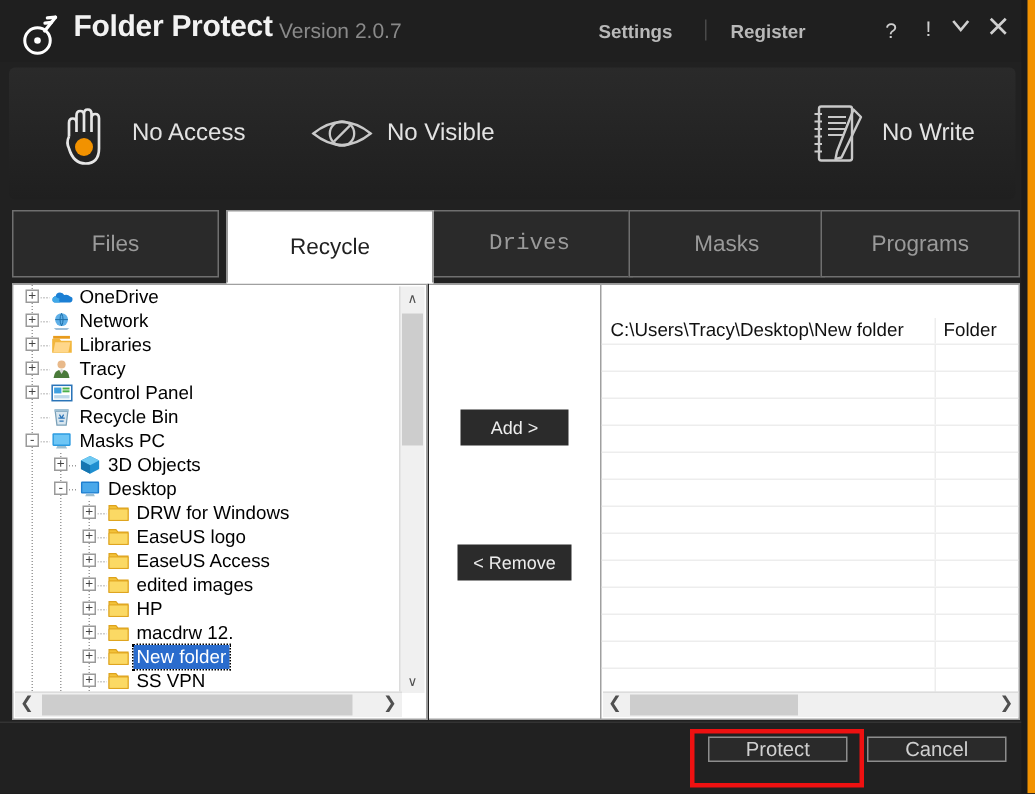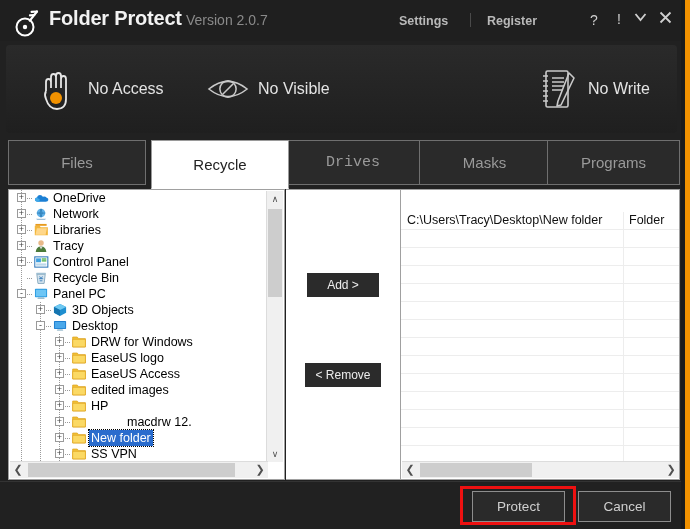--- a/index.html
+++ b/index.html
@@ -96,21 +96,21 @@
   .lhead .hsep{position:absolute;top:0;width:1px;height:22px;background:#d4d4d4;}
   .lrows{position:absolute;left:0;top:22px;width:278px;height:250px;overflow:hidden;}
   .lrow{position:relative;height:17px;border-bottom:1px solid #ededed;}
   .lrow .c-path{position:absolute;left:6px;top:1px;font-size:12.5px;color:#111;white-space:nowrap;}
   .lrow .c-type{position:absolute;left:228px;top:1px;font-size:12.5px;color:#111;}
   .lrow .vsep{position:absolute;left:222px;top:0;width:1px;height:17px;background:#ededed;}
   .lhsb{position:absolute;left:1px;bottom:1px;width:277px;height:16px;background:#f0f0f0;border-top:1px solid #dcdcdc;}
 
   
   .footer{position:absolute;left:0;top:481px;width:681px;height:48px;background:#212121;border-top:1px solid #333;}
-  .fbtn{position:absolute;top:9px;height:31px;border:1px solid #8d8d8d;background:#2a2a2a;color:#cfcfcf;
+  .fbtn{position:absolute;top:9px;height:17px;border:1px solid #8d8d8d;background:#2a2a2a;color:#cfcfcf;
     font-size:13.5px;display:flex;align-items:center;justify-content:center;box-sizing:border-box;cursor:pointer;}
   #btn-protect{left:472px;width:93px;}
   #btn-cancel{left:578px;width:93px;}
   .redbox{position:absolute;left:460px;top:486px;width:116px;height:39px;border:3px solid #ee1111;box-sizing:border-box;pointer-events:none;}
 </style>
 </head>
 <body>
 
 <div class="app">
 
@@ -268,21 +268,21 @@
           </div>
           <div class="tnode" style="top: 0px;">
             <span class="dotline" style="left: 12px; top: 0px; height: 16px;"></span>
             <span class="dash" style="left: 18px; top: 8px; width: 6px;"></span>
             <span class="exp" style="left: 8px;">-</span>
             <span class="ico" style="left: 25px;"><svg width="15" height="14" viewBox="0 0 16 15">
                 <rect x="1" y="2" width="13" height="9" rx="0.8" fill="#2a9ae0"></rect>
                 <rect x="2" y="3" width="11" height="7" fill="#6ec6f5"></rect>
                 <path d="M3.5 12.8 H11.5 L10.5 11 H4.5 Z" fill="#9fbfd0"></path>
               </svg></span>
-            <span class="txt" style="left: 42px;">Panel PC</span>
+            <span class="txt" style="left: 42px;">Masks PC</span>
           </div>
           <div class="tnode" style="top: 0px;">
             <span class="dotline" style="left: 12px; top: 0px; height: 16px;"></span>
             <span class="dotline" style="left: 31px; top: 0px; height: 16px;"></span>
             <span class="dash" style="left: 37px; top: 8px; width: 6px;"></span>
             <span class="exp" style="left: 27px;">+</span>
             <span class="ico" style="left: 44px;"><svg width="15" height="14" viewBox="0 0 16 15">
                 <path d="M7.5 1 L14 4.3 V10.4 L7.5 13.8 L1 10.4 V4.3 Z" fill="#1f8fd0"></path>
                 <path d="M7.5 1 L14 4.3 L7.5 7.6 L1 4.3 Z" fill="#6fc9f2"></path>
                 <path d="M7.5 7.6 V13.8 L1 10.4 V4.3 Z" fill="#1575b0"></path>
@@ -364,21 +364,21 @@
           <div class="tnode" style="top: 0px;">
             <span class="dotline" style="left: 12px; top: 0px; height: 16px;"></span>
             <span class="dotline" style="left: 31px; top: 0px; height: 16px;"></span>
             <span class="dotline" style="left: 50px; top: 0px; height: 16px;"></span>
             <span class="dash" style="left: 56px; top: 8px; width: 6px;"></span>
             <span class="exp" style="left: 46px;">+</span>
             <span class="ico" style="left: 63px;"><svg width="15" height="14" viewBox="0 0 16 15">
                 <path d="M0.7 2.2 H5.6 L7 3.9 H14.3 V12.8 H0.7 Z" fill="#f3c33a" stroke="#dda21c" stroke-width="0.8"></path>
                 <path d="M0.7 4.6 H14.3 V12.8 H0.7 Z" fill="#fbd964" stroke="#dda21c" stroke-width="0.7"></path>
               </svg></span>
-            <span class="txt" style="left: 80px; margin-left: 36px;">macdrw 12.</span>
+            <span class="txt" style="left: 80px;">macdrw 12.</span>
           </div>
           <div class="tnode sel" style="top: 0px;">
             <span class="dotline" style="left: 12px; top: 0px; height: 16px;"></span>
             <span class="dotline" style="left: 31px; top: 0px; height: 16px;"></span>
             <span class="dotline" style="left: 50px; top: 0px; height: 16px;"></span>
             <span class="dash" style="left: 56px; top: 8px; width: 6px;"></span>
             <span class="exp" style="left: 46px;">+</span>
             <span class="ico" style="left: 63px;"><svg width="15" height="14" viewBox="0 0 16 15">
                 <path d="M0.7 2.2 H5.6 L7 3.9 H14.3 V12.8 H0.7 Z" fill="#f3c33a" stroke="#dda21c" stroke-width="0.8"></path>
                 <path d="M0.7 4.6 H14.3 V12.8 H0.7 Z" fill="#fbd964" stroke="#dda21c" stroke-width="0.7"></path>

